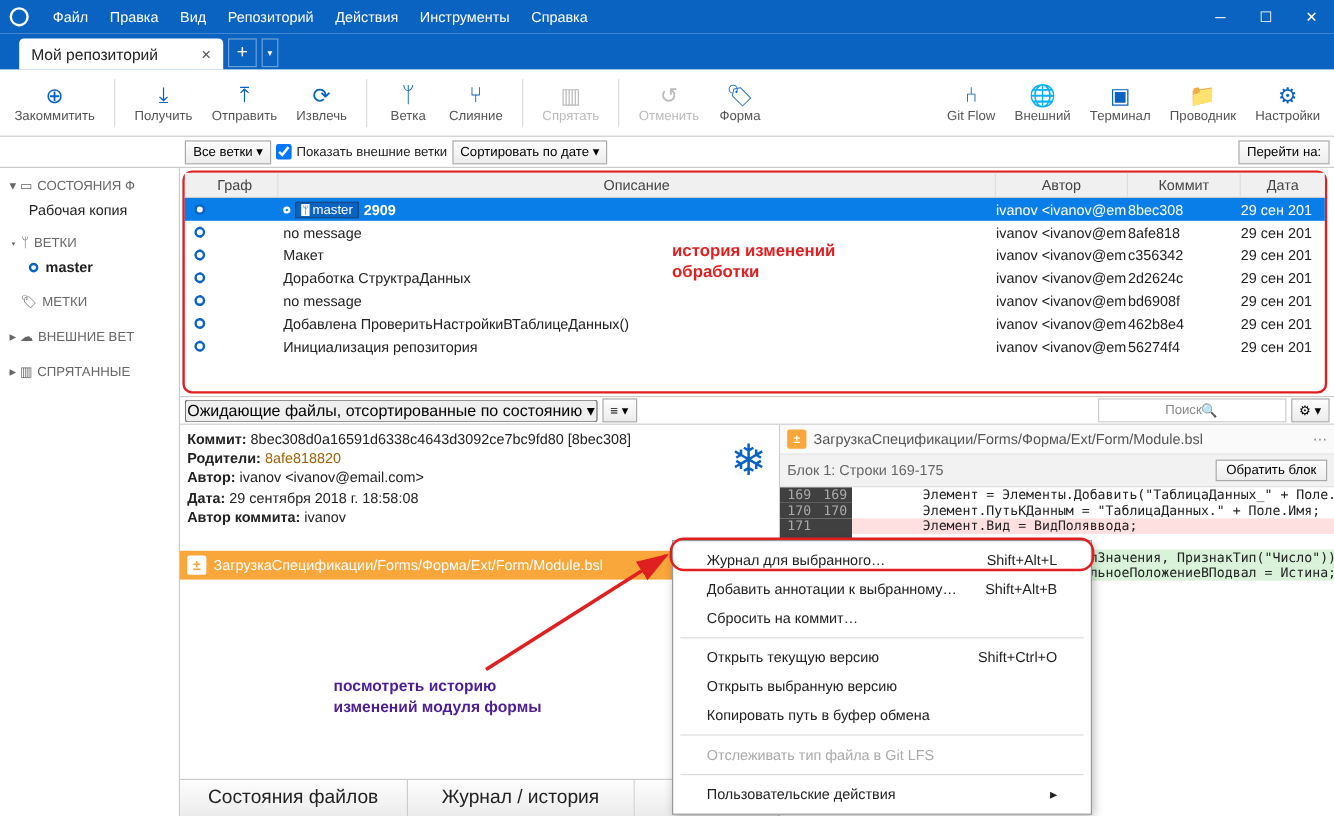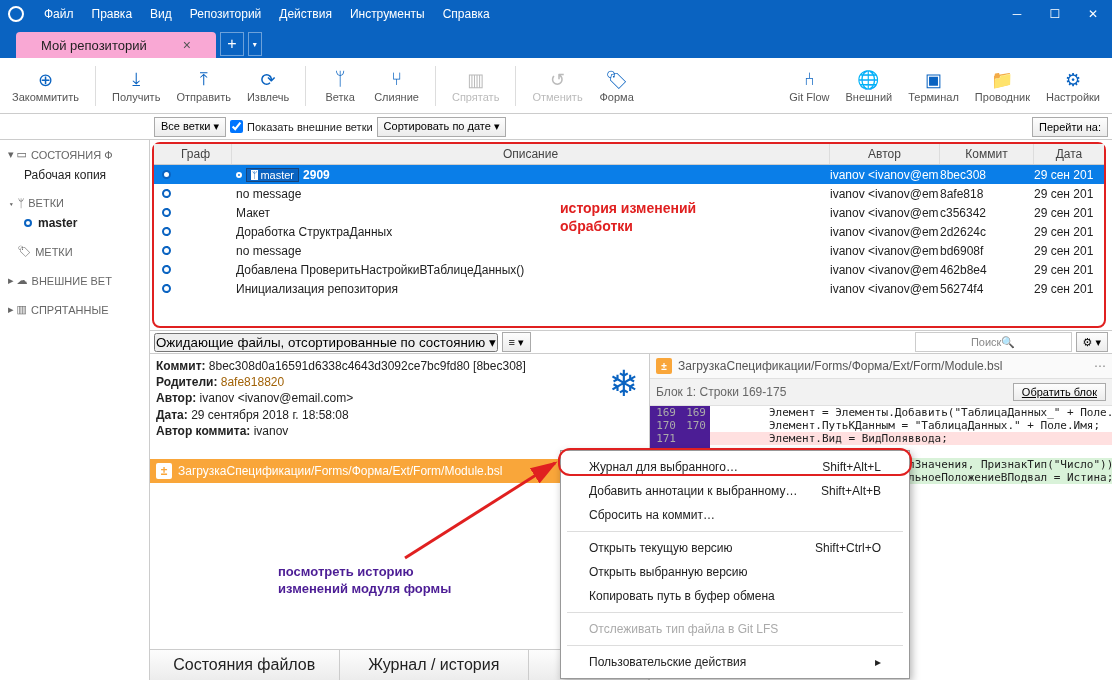--- a/index.html
+++ b/index.html
@@ -4,21 +4,21 @@
 <style>
 * { margin: 0; padding: 0; box-sizing: border-box; }
 body { font-family: "Segoe UI", Tahoma, sans-serif; font-size: 12px; background: #fff; color: #222; width: 1112px; height: 680px; overflow: hidden; position: relative; }
 .titlebar { background: #0a63c1; height: 28px; display: flex; align-items: center; color: #fff; font-size: 12px; padding-left: 8px; }
 .titlebar .logo { width: 16px; height: 16px; border: 2px solid #fff; border-radius: 50%; margin-right: 12px; position: relative; }
 .titlebar .menu-items { display: flex; gap: 2px; }
 .titlebar .menu-item { padding: 4px 8px; cursor: default; }
 .titlebar .win-controls { margin-left: auto; display: flex; }
 .titlebar .win-btn { width: 38px; height: 28px; display: flex; align-items: center; justify-content: center; color: #fff; }
 .tabbar { background: #0a63c1; height: 30px; display: flex; align-items: flex-end; padding-left: 16px; }
-.tab { background: #f9a8d4; color: #222; height: 26px; padding: 4px 25px; display: flex; align-items: center; border-radius: 4px 4px 0 0; font-size: 13px; }
+.tab { background: #ffffff; color: #222; height: 26px; padding: 4px 10px; display: flex; align-items: center; border-radius: 4px 4px 0 0; font-size: 13px; }
 .tab .close-x { margin-left: 36px; color: #555; font-size: 14px; }
 .tab-add { width: 24px; height: 24px; border: 1px solid rgba(255,255,255,0.4); margin-left: 4px; margin-bottom: 2px; display: flex; align-items: center; justify-content: center; color: #fff; font-size: 16px; }
 .tab-dd { width: 14px; height: 24px; border: 1px solid rgba(255,255,255,0.4); margin-left: 4px; margin-bottom: 2px; display: flex; align-items: center; justify-content: center; color: #fff; font-size: 8px; }
 .toolbar { height: 56px; background: #fff; border-bottom: 1px solid #ccc; display: flex; align-items: center; padding: 0 4px; }
 .tool-btn { display: flex; flex-direction: column; align-items: center; justify-content: center; padding: 4px 8px; min-width: 52px; color: #1a1a1a; }
 .tool-btn .ico { color: #0a63c1; font-size: 18px; height: 22px; display: flex; align-items: center; }
 .tool-btn .lbl { font-size: 11px; color: #555; }
 .tool-btn.muted .ico { color: #bbb; }
 .tool-sep { width: 1px; height: 40px; background: #ddd; margin: 0 8px; }
 .tool-spacer { flex: 1; }
@@ -65,24 +65,24 @@
 .file-row { background: #f9a63a; color: #fff; padding: 4px 6px; display: flex; align-items: center; gap: 6px; font-size: 12px; }
 .file-row .fico { background: #fff; color: #f9a63a; width: 16px; height: 16px; display: flex; align-items: center; justify-content: center; border-radius: 2px; font-weight: bold; }
 .tabs-bottom { margin-top: auto; display: flex; border-top: 1px solid #ccc; }
 .tabs-bottom .tb { flex: 1; text-align: center; padding: 6px 4px; background: linear-gradient(#fdfdfd,#ececec); border-right: 1px solid #ccc; font-size: 16px; }
 .code-pane { flex: 1; display: flex; flex-direction: column; min-width: 0; }
 .code-head { padding: 4px 6px; display: flex; align-items: center; gap: 6px; border-bottom: 1px solid #e0e0e0; background: #fafafa; }
 .code-head .fico2 { background: #f9a63a; color: #fff; width: 16px; height: 16px; display: flex; align-items: center; justify-content: center; border-radius: 2px; font-size: 10px; font-weight: bold; }
 .code-head .path { font-size: 12px; color: #555; flex: 1; overflow: hidden; white-space: nowrap; }
 .code-head .dots { color: #888; }
 .hunk-head { background: #f2f2f2; padding: 4px 6px; display: flex; align-items: center; font-size: 12px; color: #666; border-bottom: 1px solid #e0e0e0; }
-.hunk-head .revert { margin-left: auto; border: 1px solid #aaa; background: linear-gradient(#fdfdfd,#ececec); padding: 2px 8px; font-size: 11px; text-decoration: underline; }
+.hunk-head .revert { margin-left: auto; border: 1px solid #aaa; background: linear-gradient(#fdfdfd,#ececec); padding: 2px 8px; font-size: 11px; }
 .code-body { font-family: Consolas, monospace; font-size: 11px; overflow: hidden; }
 .code-line { display: flex; }
-.code-line .ln { width: 30px; text-align: right; color: #aaa; padding-right: 4px; background: #4c1d95; }
+.code-line .ln { width: 30px; text-align: right; color: #aaa; padding-right: 4px; background: #404040; }
 .code-line .tx { flex: 1; padding-left: 6px; white-space: pre; overflow: hidden; }
 .code-line.del .tx { background: #ffe0e0; }
 .code-line.add .tx { background: #d9f2d9; }
 .ctx-menu { position: absolute; left: 560px; top: 450px; width: 350px; background: #fff; border: 1px solid #999; box-shadow: 2px 3px 8px rgba(0,0,0,0.3); z-index: 50; padding: 4px 0; }
 .ctx-item { padding: 5px 28px; font-size: 12px; display: flex; justify-content: space-between; align-items: center; }
 .ctx-item.disabled { color: #aaa; }
 .ctx-sep { height: 1px; background: #ddd; margin: 4px 6px; }
 .ctx-highlight { position: absolute; left: 558px; top: 448px; width: 354px; height: 28px; border: 2px solid #e02020; border-radius: 12px; z-index: 60; pointer-events: none; }
 .arrow-svg { position: absolute; left: 395px; top: 448px; z-index: 60; pointer-events: none; }
 .annot2 { position: absolute; left: 278px; top: 564px; color: #4c1d95; font-weight: bold; font-size: 13px; line-height: 1.3; z-index: 60; pointer-events: none; }

